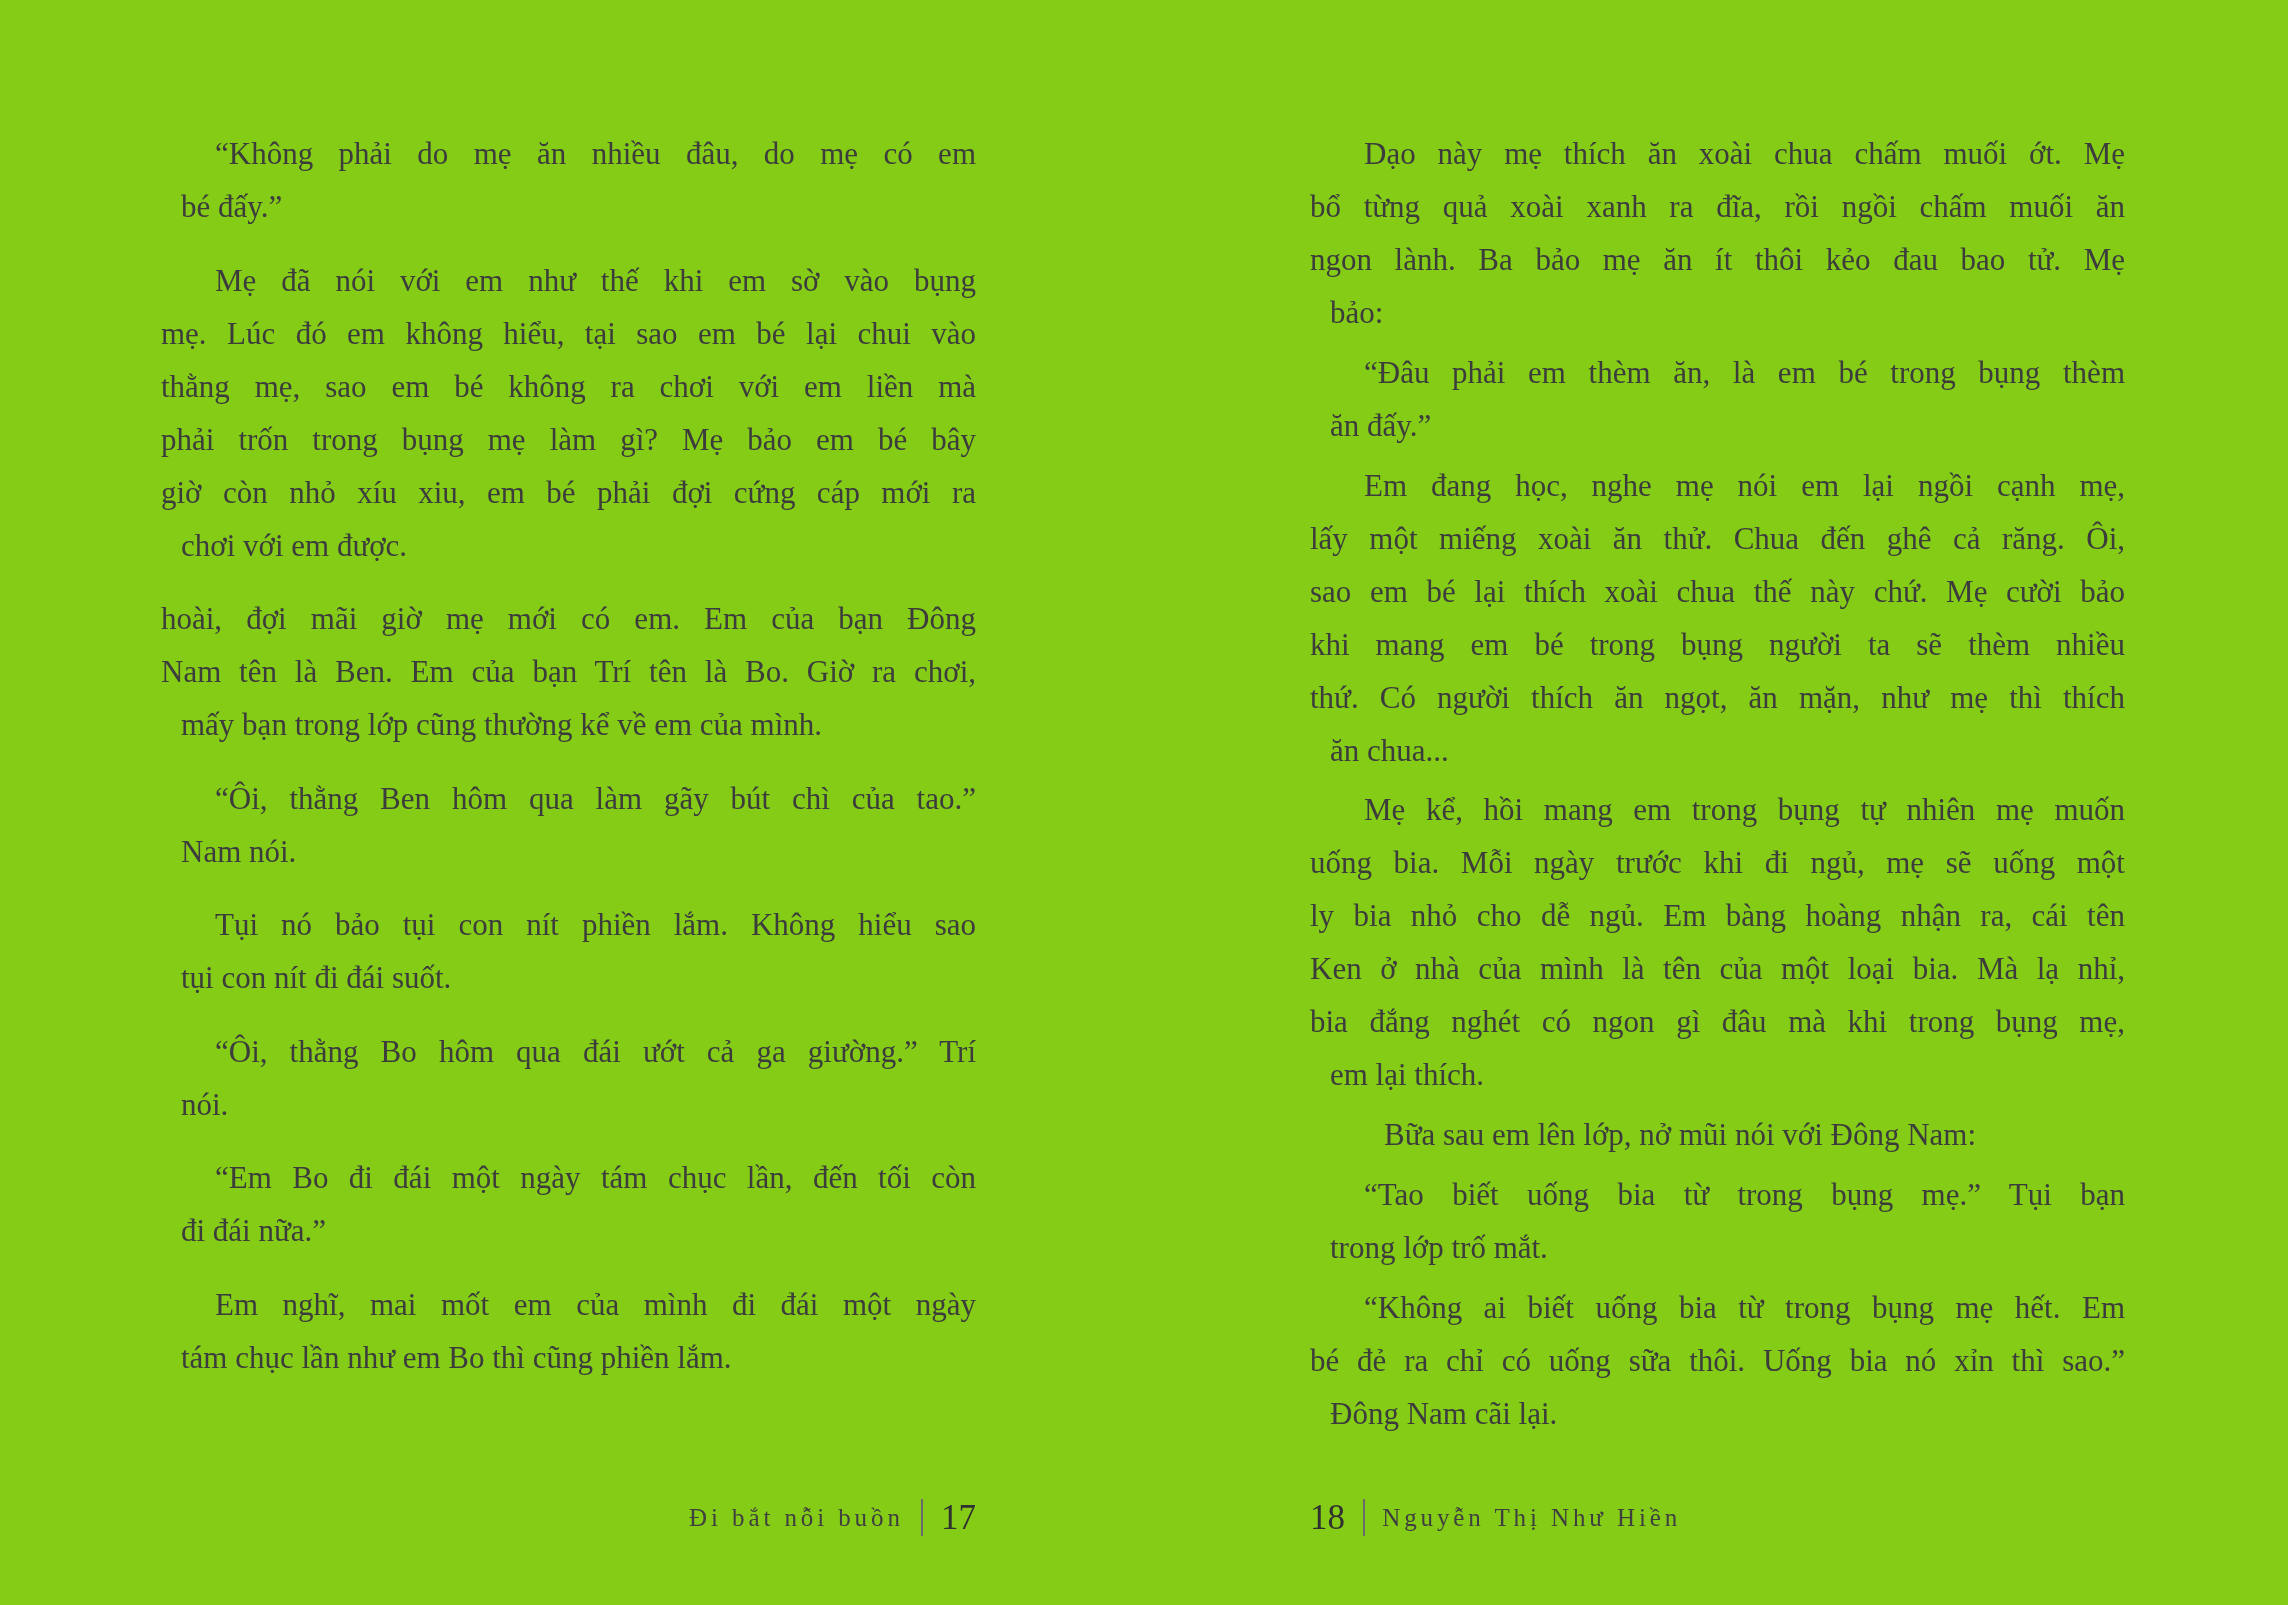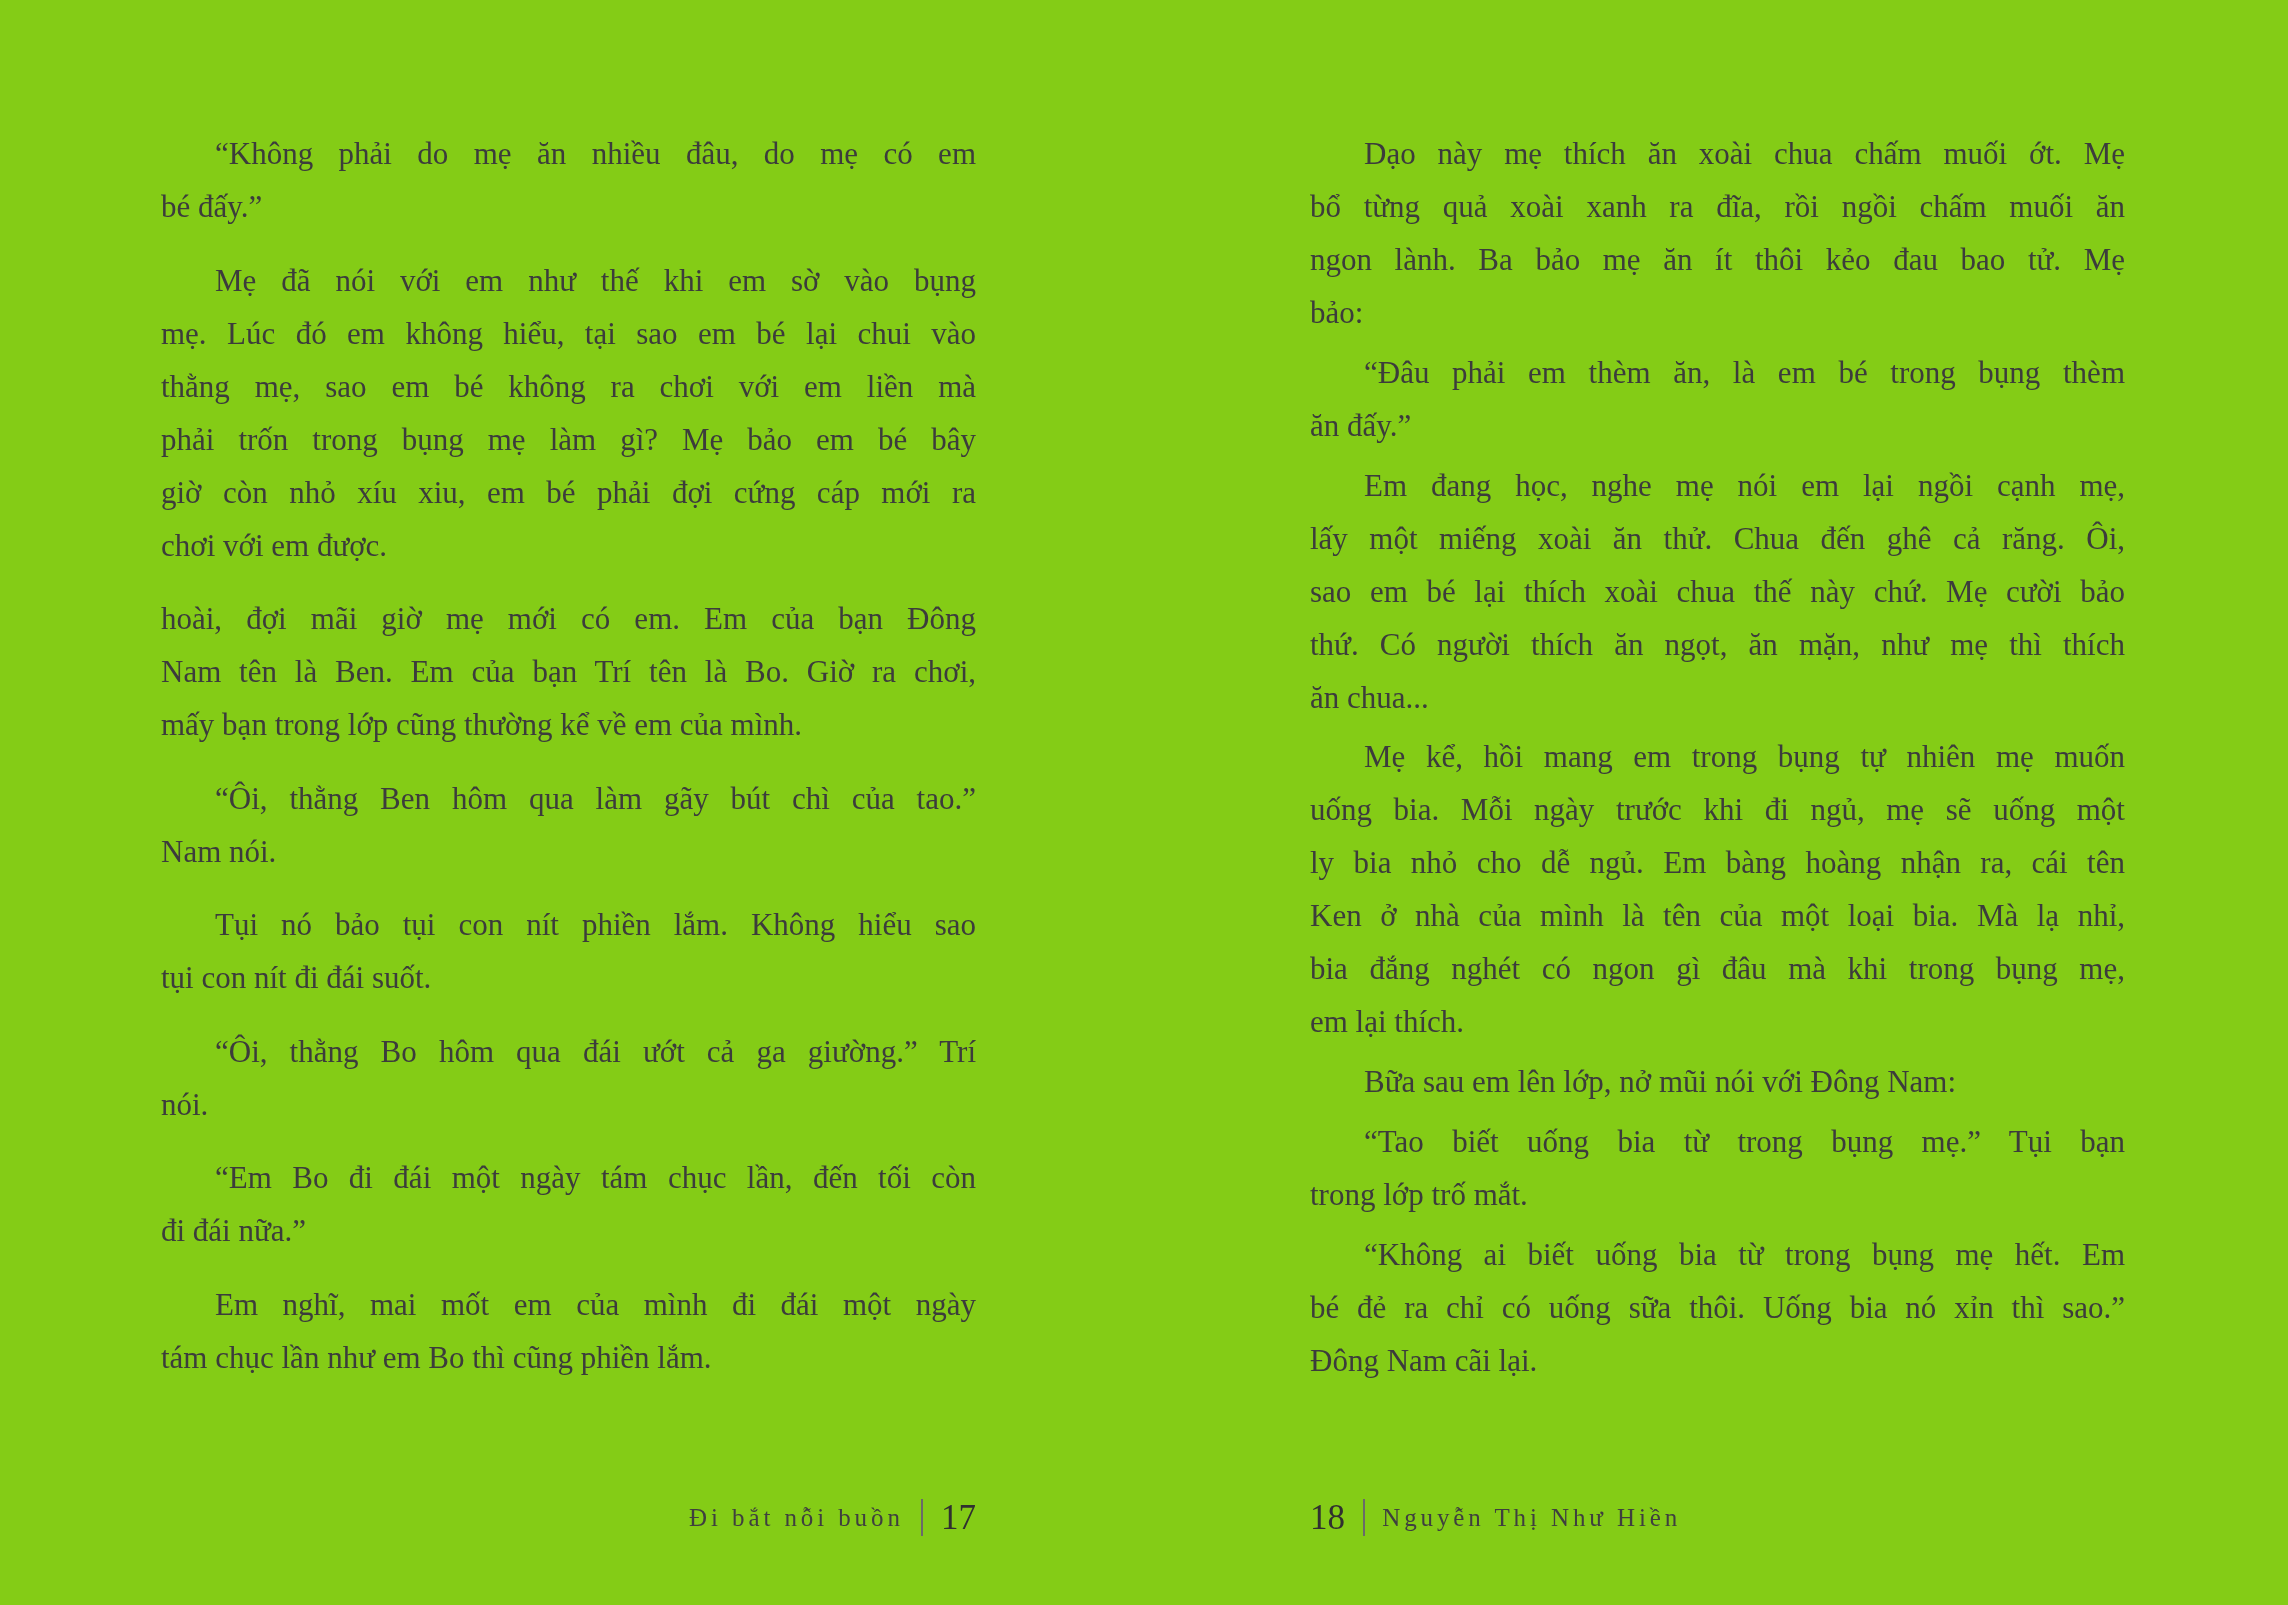--- a/index.html
+++ b/index.html
@@ -31,21 +31,21 @@
   .para { margin: 0; }
   .left  .para + .para { margin-top: 20.5px; }
   .right .para + .para { margin-top: 6.8px; }
 
   .line {
     text-align: justify;
     text-align-last: justify;
     white-space: normal;
   }
   .line.first { text-indent: 54px; }
-  .line.last  { text-align-last: left; }
+  .line.last  { text-align-last: left; margin-left: 20px; }
 
   .footer {
     position: absolute;
     top: 1490px;
     height: 55px;
     display: flex;
     align-items: center;
     color: #3f3f3f;
   }
   .footer-left {
@@ -129,20 +129,21 @@
         <div class="line last">bảo:</div>
       </div>
       <div class="para">
         <div class="line first">“Đâu phải em thèm ăn, là em bé trong bụng thèm</div>
         <div class="line last">ăn đấy.”</div>
       </div>
       <div class="para">
         <div class="line first">Em đang học, nghe mẹ nói em lại ngồi cạnh mẹ,</div>
         <div class="line">lấy một miếng xoài ăn thử. Chua đến ghê cả răng. Ôi,</div>
         <div class="line">sao em bé lại thích xoài chua thế này chứ. Mẹ cười bảo</div>
+        <div class="line">khi mang em bé trong bụng người ta sẽ thèm nhiều</div>
         <div class="line">thứ. Có người thích ăn ngọt, ăn mặn, như mẹ thì thích</div>
         <div class="line last">ăn chua...</div>
       </div>
       <div class="para">
         <div class="line first">Mẹ kể, hồi mang em trong bụng tự nhiên mẹ muốn</div>
         <div class="line">uống bia. Mỗi ngày trước khi đi ngủ, mẹ sẽ uống một</div>
         <div class="line">ly bia nhỏ cho dễ ngủ. Em bàng hoàng nhận ra, cái tên</div>
         <div class="line">Ken ở nhà của mình là tên của một loại bia. Mà lạ nhỉ,</div>
         <div class="line">bia đắng nghét có ngon gì đâu mà khi trong bụng mẹ,</div>
         <div class="line last">em lại thích.</div>

